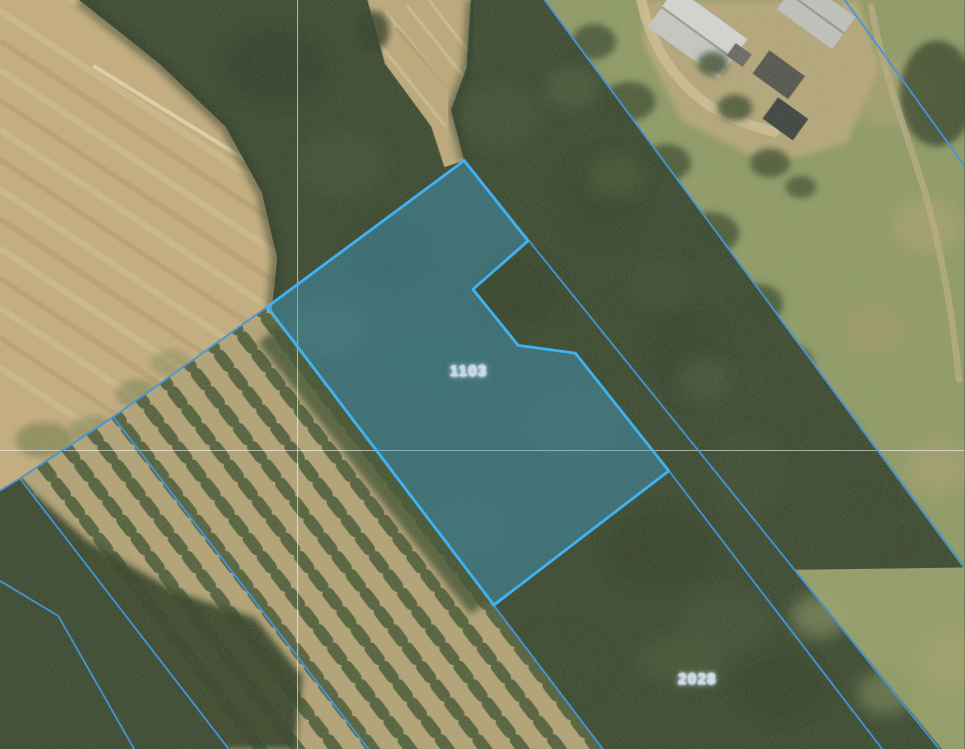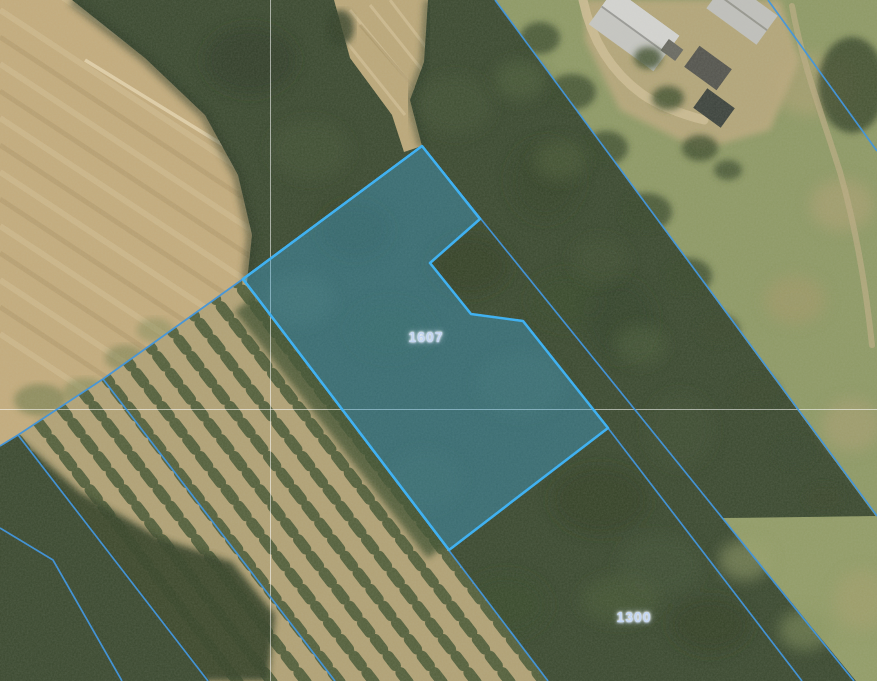--- a/index.html
+++ b/index.html
@@ -173,15 +173,15 @@
     <path d="M243,279 L548,681"></path>
     <path d="M422,146 L243,279 L103,379 L18,435 L0,446"></path>
     <path d="M18,435 L208,681"></path>
     <path d="M103,379 L335,681"></path>
     <path d="M0,528 L53,560 L122,681"></path>
   </g>
 
   <polygon points="422,146 480,219 430,263 471,314 523,321 608,428 449,550 243,279" stroke-width="2.6" stroke-linejoin="round" fill="rgba(62,168,222,0.38)" stroke="#41b1f0"></polygon>
 </svg>
 
-<span class="parcel-label" style="left:426px;top:337px;">1607</span>
-<span class="parcel-label" style="left:634px;top:617px;">1300</span>
+<span class="parcel-label" style="left:426px;top:337px;">1103</span>
+<span class="parcel-label" style="left:634px;top:617px;">2028</span>
 </div>
 
 </body></html>

